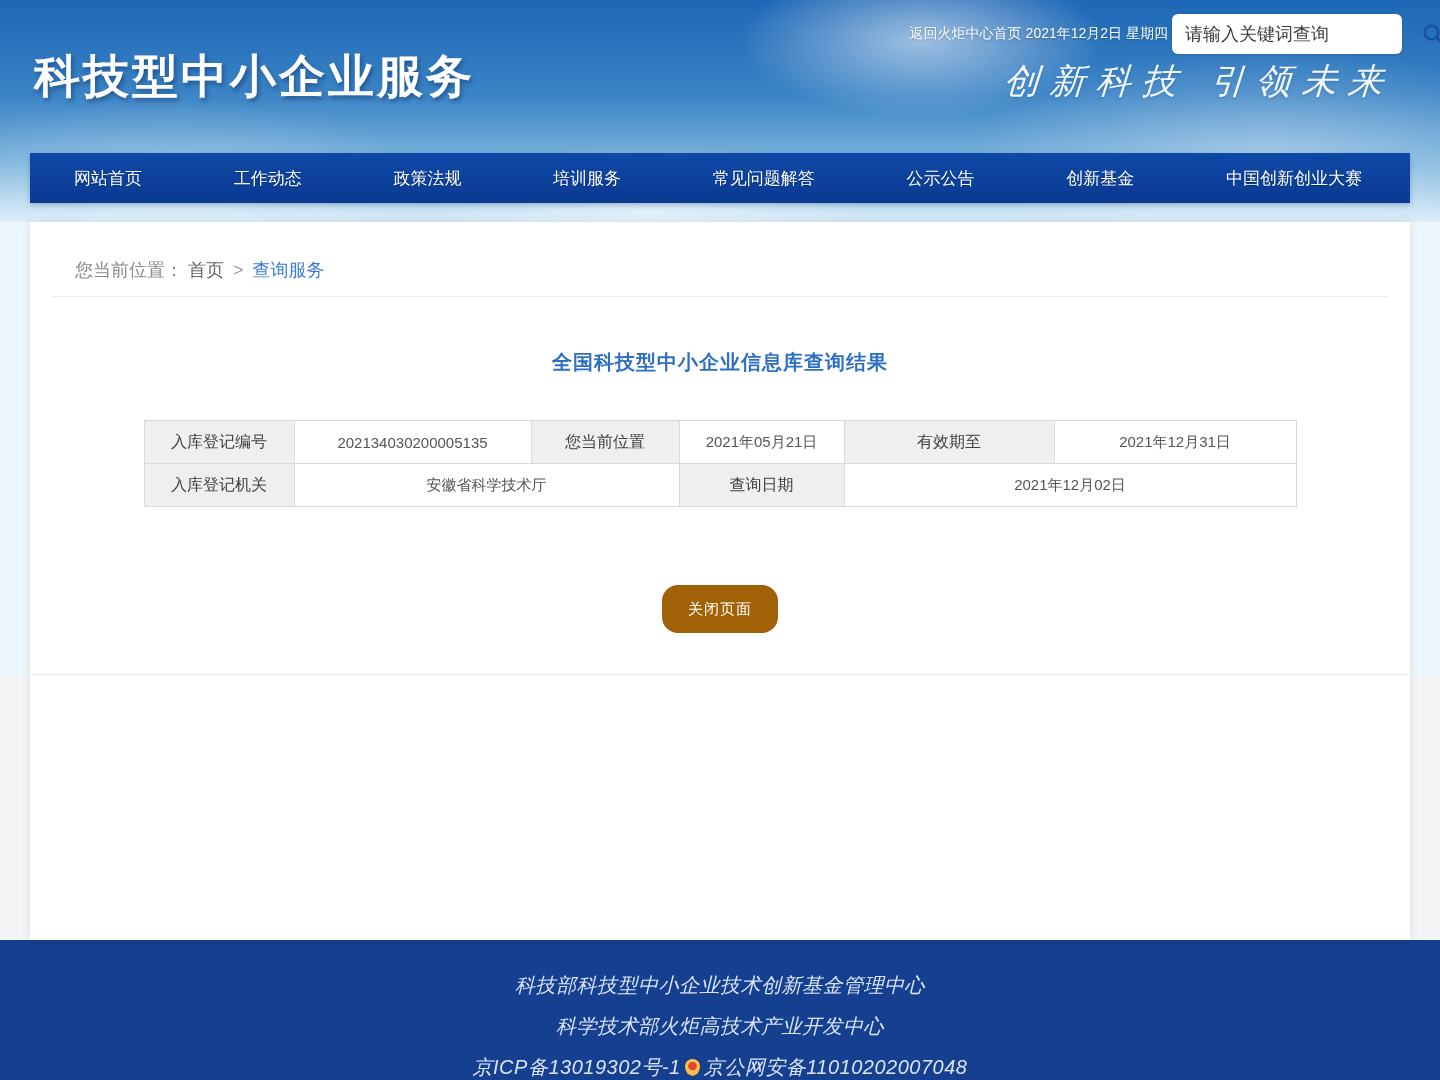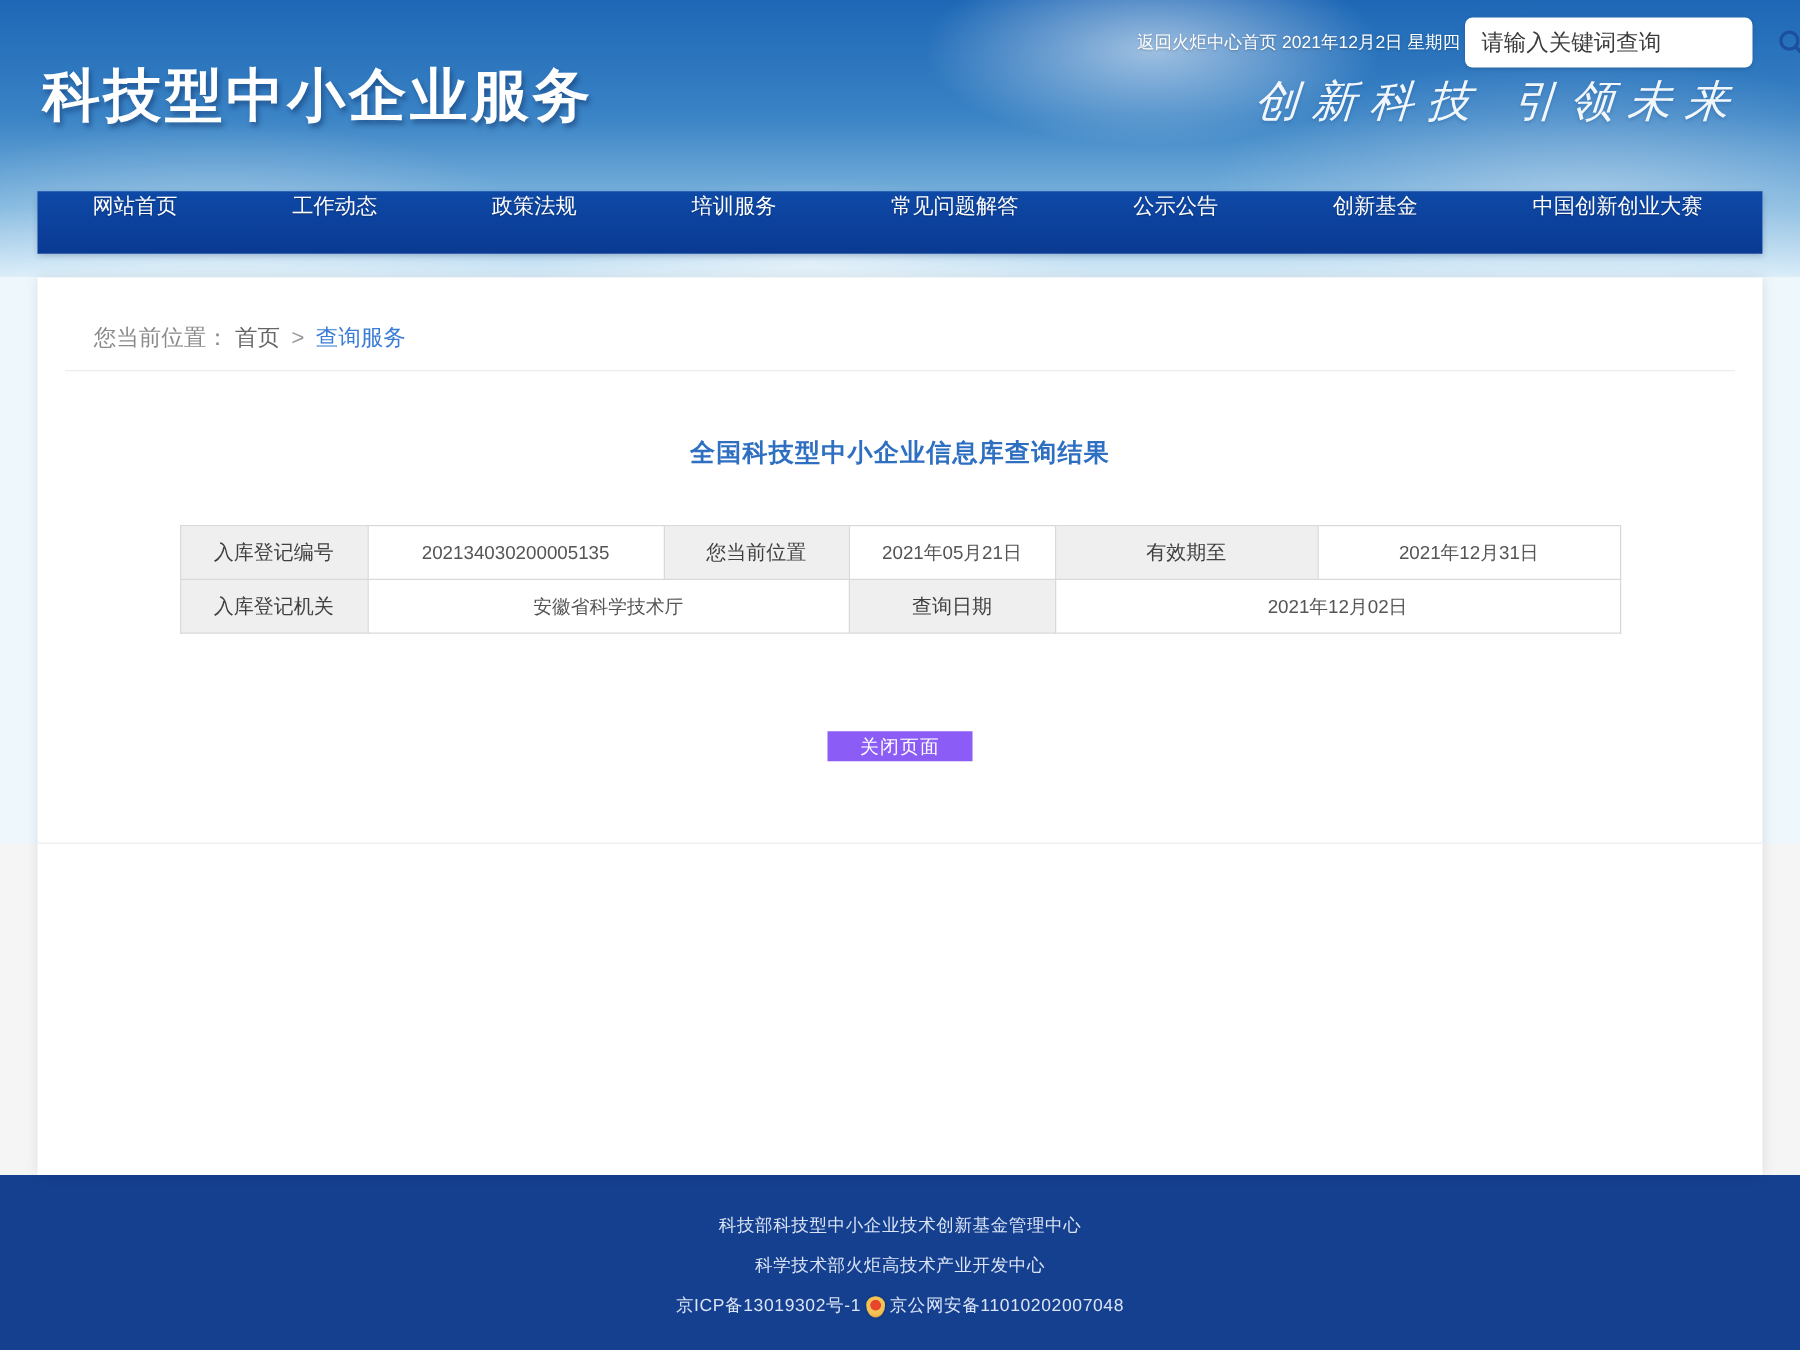--- a/index.html
+++ b/index.html
@@ -51,21 +51,21 @@
     font-family:"DejaVu Serif","Liberation Serif",serif;
     font-style:italic; font-size:35px; letter-spacing:11px;
     color:#ffffff; opacity:0.93; white-space:nowrap;
     text-shadow:0 1px 3px rgba(30,80,140,0.35);
     transform:skewX(-4deg);
   }
   .mainnav {
     position:absolute; left:30px; top:153px;
     width:1380px; height:50px;
     background:linear-gradient(180deg,#0e49a7 0%, #0a3a92 100%);
-    display:flex; justify-content:space-between;
+    display:flex; align-items:center; justify-content:space-between;
     padding:0 48px 0 44px;
     box-shadow:0 2px 5px rgba(0,30,80,0.25);
   }
   .nav-item {
     color:#fff; font-size:17px; text-decoration:none; white-space:nowrap;
     text-shadow:0 1px 1px rgba(0,0,0,0.3); cursor:pointer;
   }
 
   
   .mid { position:relative; width:1440px; height:718px; background:#f5f5f5; }
@@ -93,32 +93,32 @@
     width:1152px; margin:44px auto 0; border-collapse:collapse; table-layout:fixed;
   }
   table.result td {
     height:43px; border:1px solid #d9d9d9; text-align:center; vertical-align:middle;
     overflow:hidden; white-space:nowrap;
   }
   td.lab { background:#efefef; color:#404040; font-size:16px; }
   td.val { background:#fff; color:#555; font-size:15px; }
 
   .close-btn {
-    display:block; margin:78px auto 0; width:116px; height:24px;
-    background:#8b5cf6; border:none; border-radius:0;
+    display:block; margin:78px auto 0; width:116px; height:48px;
+    background:#a16207; border:none; border-radius:16px;
     color:#fff; font-size:15px; cursor:pointer; letter-spacing:1px;
     font-family:"Liberation Sans","DejaVu Sans",sans-serif;
   }
 
   
   .site-footer {
     width:1440px; height:140px; background:#15408f;
     text-align:center; padding-top:32px; color:#dbe4f6;
   }
-  .site-footer p { font-size:14px; margin-bottom:14px; letter-spacing:0.5px; }
+  .site-footer p { font-size:20px; margin-bottom:14px; letter-spacing:0.5px;font-style:italic; }
   .site-footer a { color:#dbe4f6; text-decoration:none; cursor:pointer; }
   .icp-line { display:flex; align-items:center; justify-content:center; gap:4px; }
   .police-badge {
     display:inline-block; width:15px; height:17px;
     background:radial-gradient(circle at 50% 42%, #e8452f 0 4px, #f3c254 4.5px 7px, #d9912c 100%);
     border-radius:50% 50% 52% 52% / 42% 42% 58% 58%;
     box-shadow:0 0 2px rgba(0,0,0,0.4);
   }
 </style>
 </head>

